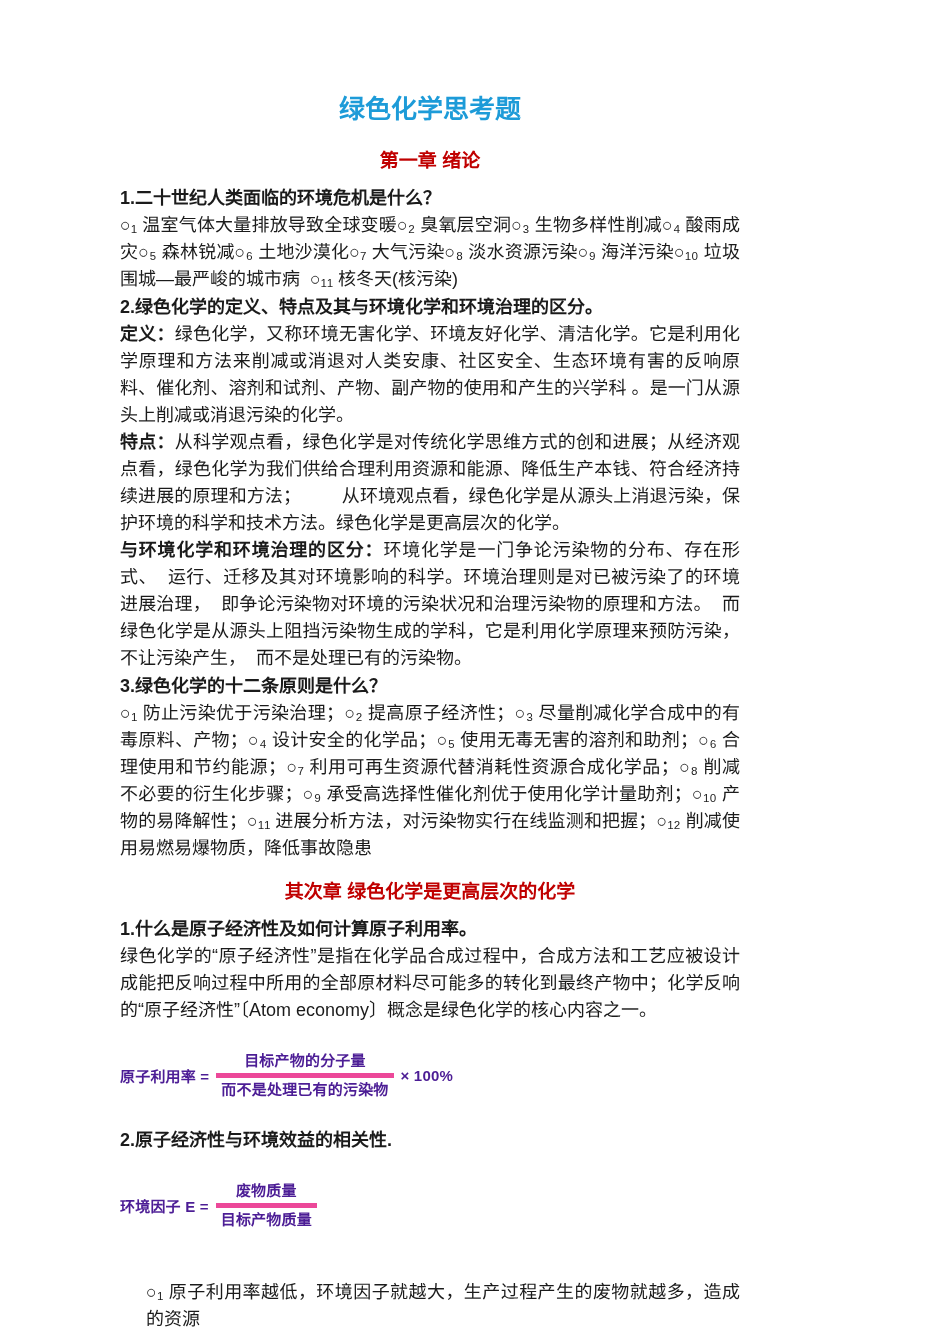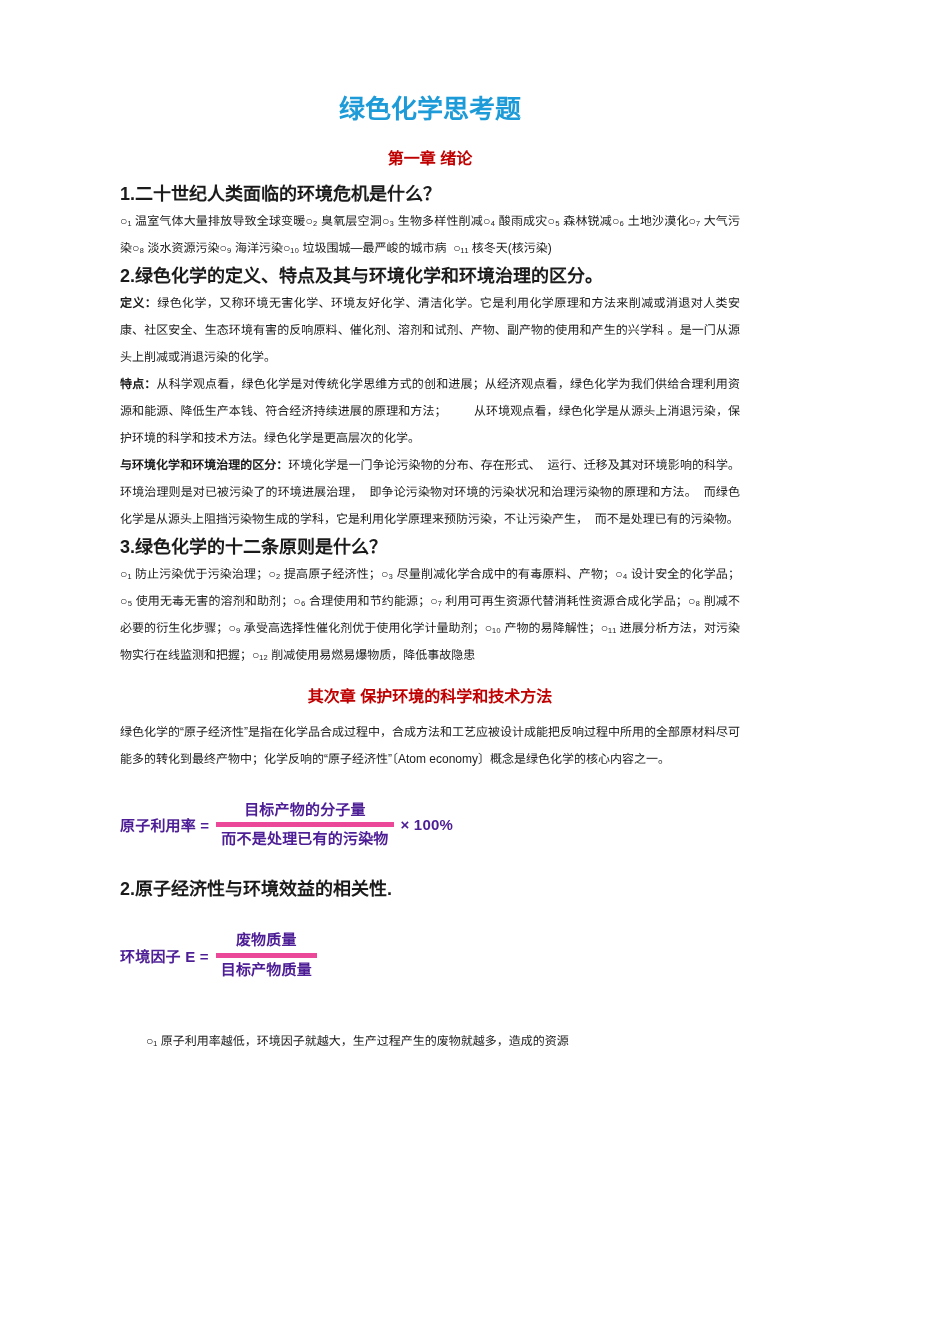--- a/index.html
+++ b/index.html
@@ -20,34 +20,34 @@
   .doc-title {
     text-align: center;
     font-size: 26px;
     font-weight: bold;
     color: #1d9bd8;
     margin-bottom: 24px;
     line-height: 1.2;
   }
   .chapter {
     text-align: center;
-    font-size: 16px;
+    font-size: 19px;
     font-weight: bold;
     color: #c00000;
     margin: 18px 0 11px 0;
     line-height: 1.3;
   }
   .qh {
     font-size: 18px;
     font-weight: bold;
     line-height: 27px;
     margin-top: 1px;
   }
   .body {
-    font-size: 12px;
+    font-size: 18px;
     line-height: 27px;
     text-align: justify;
     white-space: pre-wrap;
   }
   .lbl { font-weight: bold; }
   .formula {
     display: flex;
     align-items: center;
     margin: 27px 0 27px 0;
     font-size: 15px;
@@ -91,22 +91,23 @@
   <p class="body">○₁ 温室气体大量排放导致全球变暖○₂ 臭氧层空洞○₃ 生物多样性削减○₄ 酸雨成灾○₅ 森林锐减○₆ 土地沙漠化○₇ 大气污染○₈ 淡水资源污染○₉ 海洋污染○₁₀ 垃圾围城—最严峻的城市病  ○₁₁ 核冬天(核污染)</p>
 
   <p class="qh">2.绿色化学的定义、特点及其与环境化学和环境治理的区分。</p>
   <p class="body"><span class="lbl">定义：</span><span>绿色化学，又称环境无害化学、环境友好化学、清洁化学。它是利用化学原理和方法来削减或消退对人类安康、社区安全、生态环境有害的反响原料、催化剂、溶剂和试剂、产物、副产物的使用和产生的兴学科 。是一门从源头上削减或消退污染的化学。</span></p>
   <p class="body"><span class="lbl">特点：</span><span>从科学观点看，绿色化学是对传统化学思维方式的创和进展；从经济观点看，绿色化学为我们供给合理利用资源和能源、降低生产本钱、符合经济持续进展的原理和方法；        从环境观点看，绿色化学是从源头上消退污染，保护环境的科学和技术方法。绿色化学是更高层次的化学。</span></p>
   <p class="body"><span class="lbl">与环境化学和环境治理的区分：</span><span>环境化学是一门争论污染物的分布、存在形式、  运行、迁移及其对环境影响的科学。环境治理则是对已被污染了的环境进展治理，  即争论污染物对环境的污染状况和治理污染物的原理和方法。  而绿色化学是从源头上阻挡污染物生成的学科，它是利用化学原理来预防污染，不让污染产生，  而不是处理已有的污染物。</span></p>
 
   <p class="qh">3.绿色化学的十二条原则是什么？</p>
   <p class="body">○₁ 防止污染优于污染治理；○₂ 提高原子经济性；○₃ 尽量削减化学合成中的有毒原料、产物；○₄ 设计安全的化学品；○₅ 使用无毒无害的溶剂和助剂；○₆ 合理使用和节约能源；○₇ 利用可再生资源代替消耗性资源合成化学品；○₈ 削减不必要的衍生化步骤；○₉ 承受高选择性催化剂优于使用化学计量助剂；○₁₀ 产物的易降解性；○₁₁ 进展分析方法，对污染物实行在线监测和把握；○₁₂ 削减使用易燃易爆物质，降低事故隐患</p>
 
-  <h2 class="chapter">其次章 保护环境的科学和技术方法</h2>
+  <h2 class="chapter">其次章 绿色化学是更高层次的化学</h2>
 
+  <p class="qh">1.什么是原子经济性及如何计算原子利用率。</p>
   <p class="body">绿色化学的“原子经济性”是指在化学品合成过程中，合成方法和工艺应被设计成能把反响过程中所用的全部原材料尽可能多的转化到最终产物中；化学反响的“原子经济性”〔Atom economy〕概念是绿色化学的核心内容之一。</p>
 
   <div class="formula">
     <span class="f-lhs">原子利用率 =</span>
     <span class="fraction">
       <span class="num">目标产物的分子量</span>
       <span class="den">而不是处理已有的污染物</span>
     </span>
     <span class="f-suffix">× 100%</span>
   </div>

